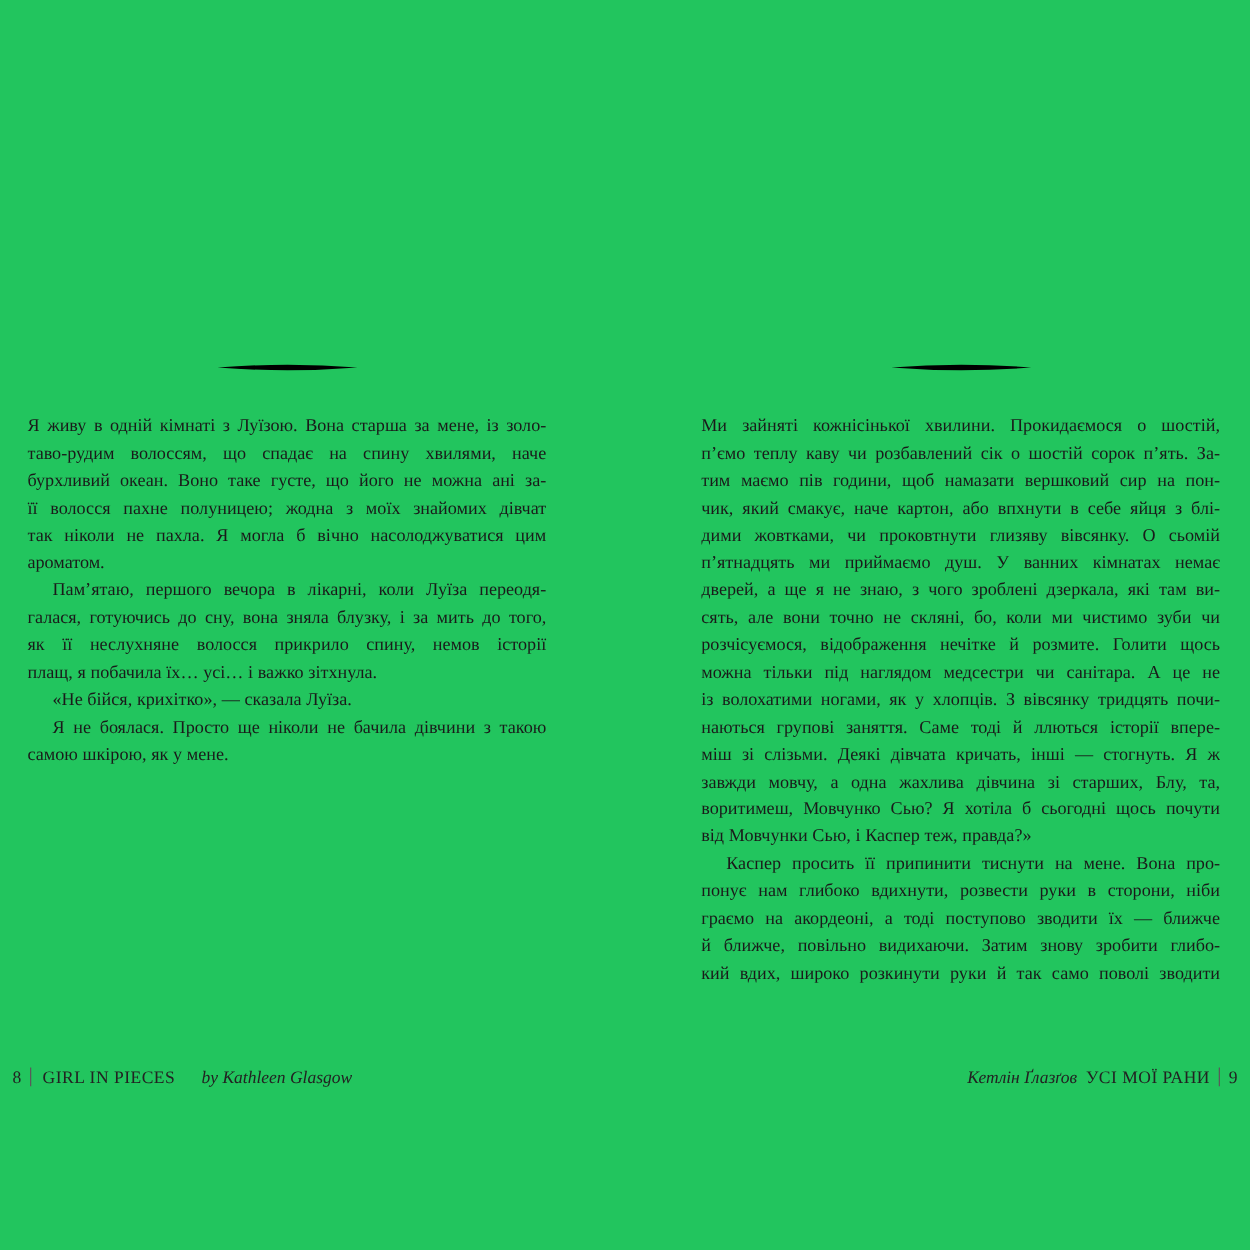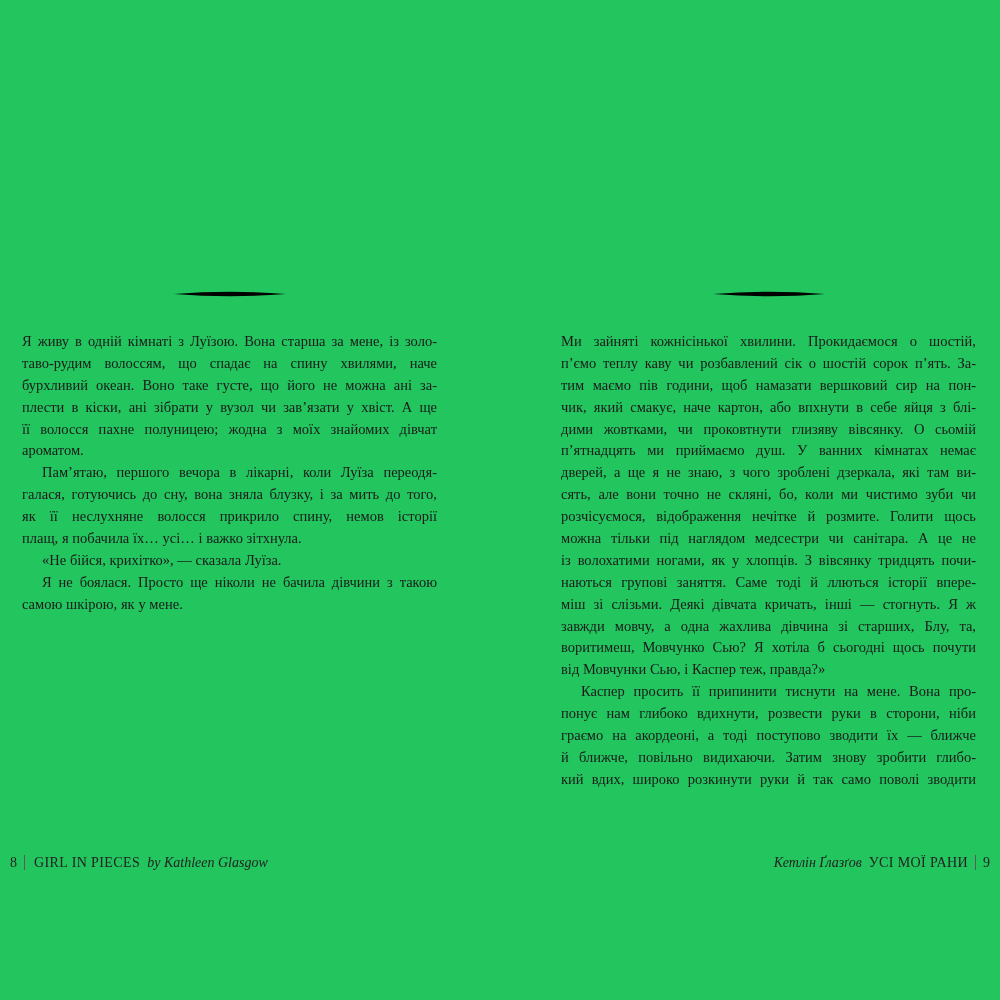--- a/index.html
+++ b/index.html
@@ -32,43 +32,43 @@
     position:absolute; top:853px;
     font-size:14px; line-height:20px; color:#222222;
     white-space:nowrap;
   }
   .footer-left  { left:10px; }
   .footer-right { right:10px; text-align:right; }
 
   .caps   { letter-spacing:0.4px; }
   .byline { font-style:italic; }
   .footer-left .caps   { margin-left:2px;font-family:Liberation Serif, serif; }
-  .footer-left .byline { margin-left:7px;font-family:Liberation Serif, serif; }
+  .footer-left .byline { margin-left:21px;font-family:Liberation Serif, serif; }
   .footer-right .caps  { margin-left:7px; }
 
   .rule {
     display:inline-block; width:1px; height:15px;
     background:#5a5a5a; margin:0 7px; vertical-align:-3px;
   }
 </style>
 </head>
 <body>
 
 <div id="spread">
 
   <section class="page left">
     <svg class="divider" viewBox="0 0 112 6" xmlns="http://www.w3.org/2000/svg" aria-hidden="true">
       <path d="M0,3 Q28,0.8 56,0.8 Q84,0.8 112,3 Q84,5.2 56,5.2 Q28,5.2 0,3 Z" fill="#000000"></path>
     </svg>
     <div class="textblock">
         <div class="line">Я живу в одній кімнаті з Луїзою. Вона старша за мене, із золо-</div>
         <div class="line">таво-рудим волоссям, що спадає на спину хвилями, наче</div>
         <div class="line">бурхливий океан. Воно таке густе, що його не можна ані за-</div>
-        <div class="line">плести в кіски, ані зібрати у вузол чи зав’язати у хвіст. А ще</div>
         <div class="line">її волосся пахне полуницею; жодна з моїх знайомих дівчат</div>
+        <div class="line">так ніколи не пахла. Я могла б вічно насолоджуватися цим</div>
         <div class="line end">ароматом.</div>
         <div class="line ind">Пам’ятаю, першого вечора в лікарні, коли Луїза переодя-</div>
         <div class="line">галася, готуючись до сну, вона зняла блузку, і за мить до того,</div>
         <div class="line">як її неслухняне волосся прикрило спину, немов історії</div>
         <div class="line end">плащ, я побачила їх… усі… і важко зітхнула.</div>
         <div class="line ind end">«Не бійся, крихітко», — сказала Луїза.</div>
         <div class="line ind">Я не боялася. Просто ще ніколи не бачила дівчини з такою</div>
         <div class="line end">самою шкірою, як у мене.</div>
       </div>
   </section>

